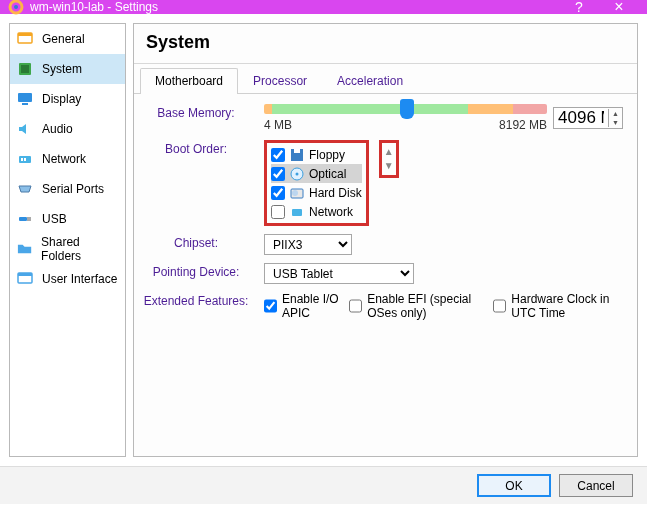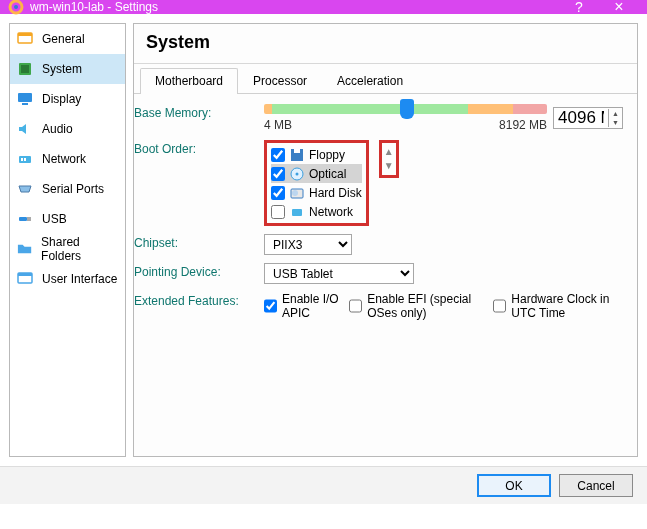--- a/index.html
+++ b/index.html
@@ -10,25 +10,25 @@
 .titlebar .btn { width: 40px; height: 30px; display: flex; align-items: center; justify-content: center; color: #fff; font-size: 14px; }
 .titlebar .btn.close { font-size: 16px; }
 .content { display: flex; padding: 9px; gap: 7px; height: 452px; }
 .sidebar { width: 117px; border: 1px solid #b9b9b9; background: #fff; }
 .side-item { display: flex; align-items: center; height: 30px; padding: 0 6px; gap: 8px; cursor: default; }
 .side-item.selected { background: #cde7f7; }
 .side-item .sic { width: 18px; height: 18px; display: flex; align-items: center; justify-content: center; }
 .main { flex: 1; border: 1px solid #b9b9b9; background: #fdfdfd; display: flex; flex-direction: column; }
 .main h1 { font-size: 18px; font-weight: 600; padding: 8px 12px 10px; border-bottom: 1px solid #d8d8d8; }
 .tabs { display: flex; border-bottom: 1px solid #d0d0d0; padding: 0 6px; margin-top: 4px; }
-.tab { padding: 5px 14px 6px; font-size: 12px; color: #000000; border: 1px solid transparent; border-bottom: none; margin-bottom: -1px; }
+.tab { padding: 5px 14px 6px; font-size: 12px; color: #4c1d95; border: 1px solid transparent; border-bottom: none; margin-bottom: -1px; }
 .tab.active { background: #fdfdfd; border-color: #d0d0d0; color: #000; border-radius: 2px 2px 0 0; }
 .form { padding: 10px 14px 8px 0; }
 .row { display: flex; align-items: flex-start; margin-bottom: 8px; }
-.row .lbl { width: 130px; text-align: left; padding-right: 6px; padding-top: 2px; color: #0f766e; }
+.row .lbl { width: 130px; text-align: center; padding-right: 6px; padding-top: 2px; color: #4c1d95; }
 .row .val { flex: 1; display: flex; align-items: center; gap: 6px; }
 .slider-wrap { flex: 1; }
 .slider-track { position: relative; height: 10px; border-radius: 2px; background: linear-gradient(to right,#ffc077 0%,#ffc077 3%,#9fe89f 3%,#9fe89f 72%,#ffc077 72%,#ffc077 88%,#f2a6a6 88%,#f2a6a6 100%); }
 .slider-thumb { position: absolute; top: -5px; left: 48%; width: 14px; height: 20px; background: #1d8bf1; border-radius: 3px 3px 6px 6px; }
 .slider-labels { display: flex; justify-content: space-between; font-size: 11px; margin-top: 4px; color: #333; }
 .spin { display: flex; align-items: center; border: 1px solid #a7a7a7; height: 22px; }
 .spin input { border: none; width: 54px; text-align: right; padding: 0 4px; font-size: 17px; outline: none; }
 .spin .arrows { display: flex; flex-direction: column; border-left: 1px solid #a7a7a7; }
 .spin .arrows span { font-size: 7px; line-height: 9px; padding: 0 3px; color: #555; }
 .boot-box { border: 3px solid #d2302e; padding: 2px 4px; }

